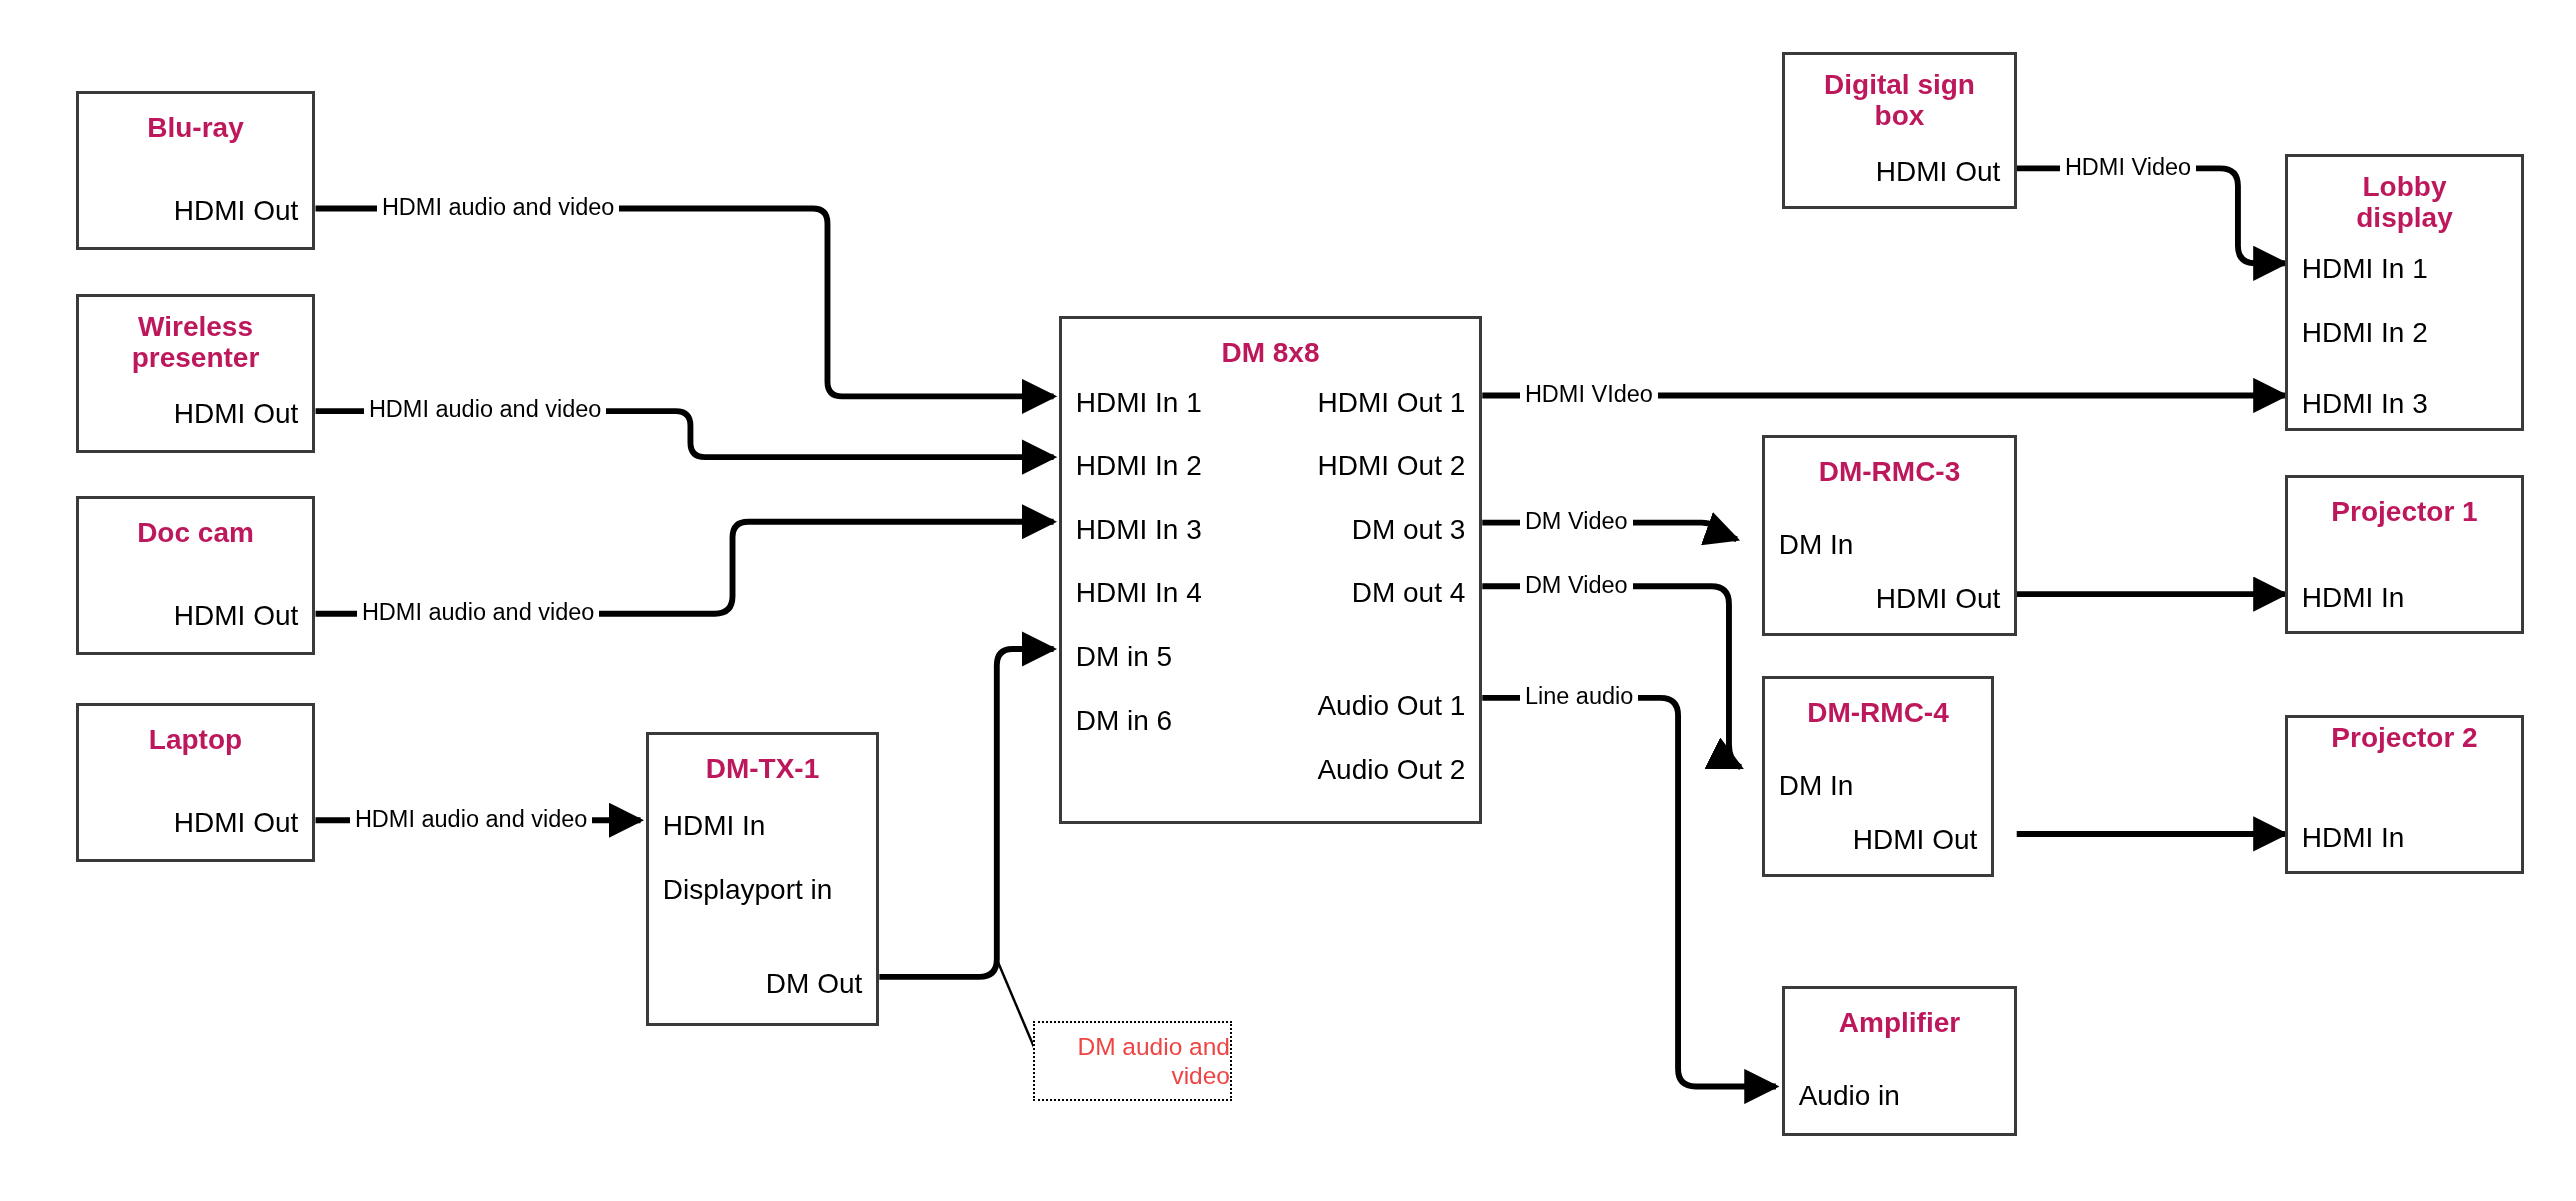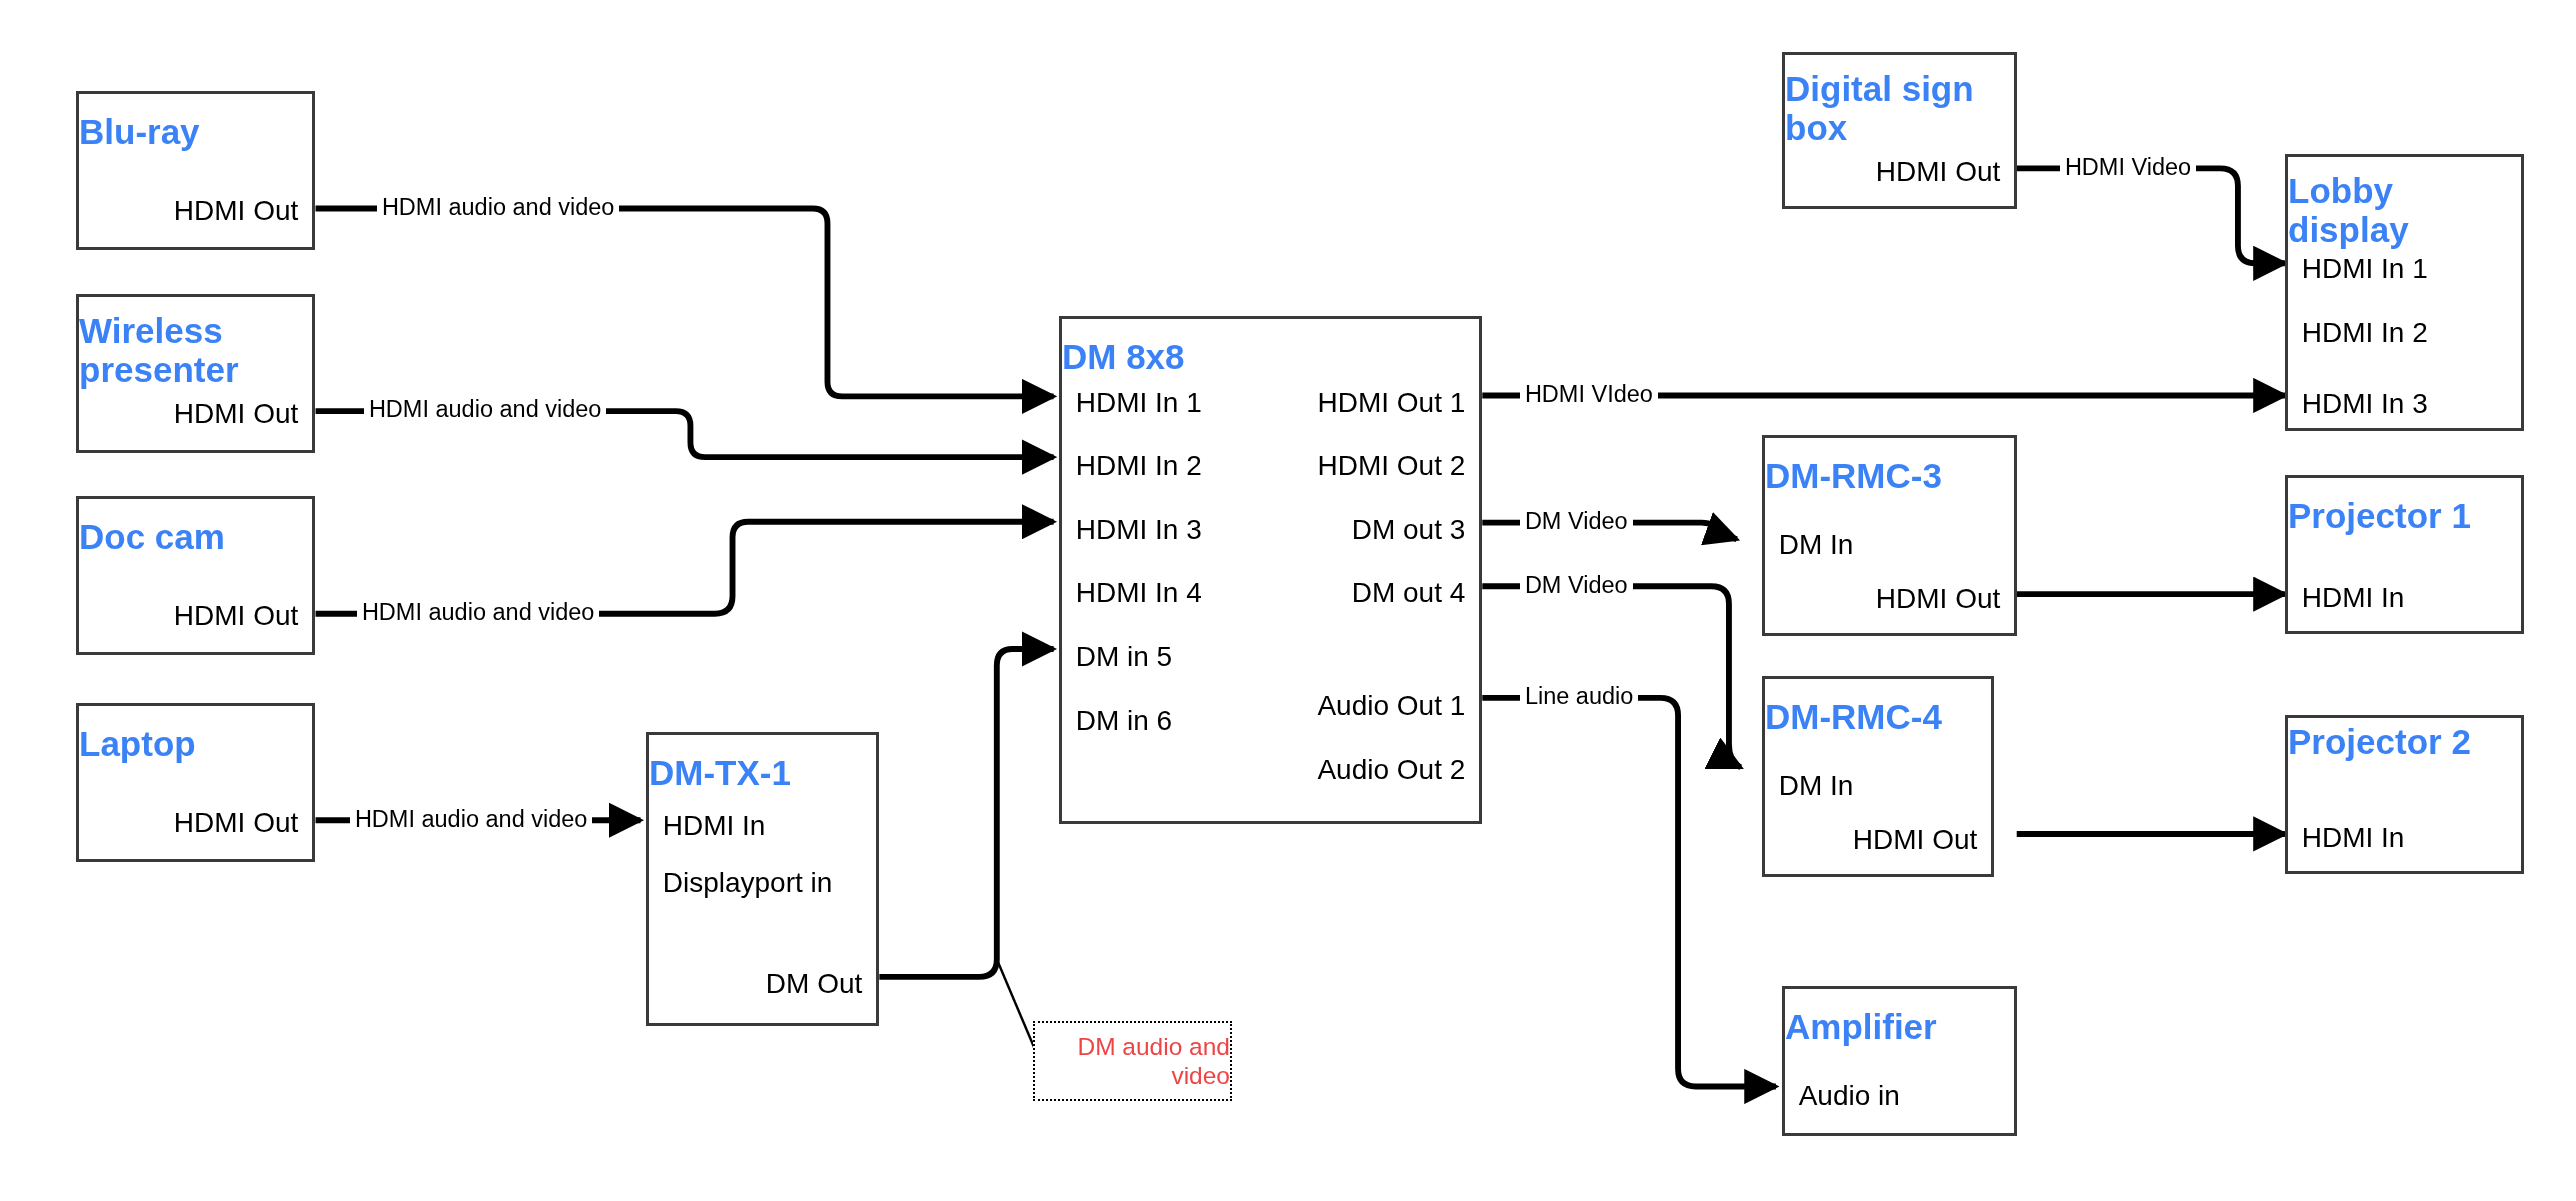--- a/index.html
+++ b/index.html
@@ -26,24 +26,24 @@
   .node {
     position: absolute;
     box-sizing: border-box;
     border: 3.9px solid #3a3a3a;
     background: #ffffff;
   }
   .node-title {
     position: absolute;
     left: 0;
     right: 0;
-    text-align: left;
+    text-align: center;
     font-weight: bold;
-    font-size: 35px;
-    color: #3b82f6;
+    font-size: 28px;
+    color: #be185d;
     line-height: 1.12;
   }
   .port {
     position: absolute;
     font-size: 28px;
     color: #000000;
     white-space: nowrap;
     line-height: 1;
   }
   .port.left  { text-align: center; }
@@ -127,21 +127,21 @@
   </div>
 
   <div class="node" style="left:76px; top:703px; width:239px; height:159px;">
     <div class="node-title" style="top:17.6px;">Laptop</div>
     <div class="port right" style="right:13.7px; top:103px;">HDMI Out</div>
   </div>
 
   <div class="node" style="left:646px; top:732px; width:233px; height:294px;">
     <div class="node-title" style="top:17.6px;">DM-TX-1</div>
     <div class="port left" style="left:13.7px; top:77px;">HDMI In</div>
-    <div class="port left" style="left:13.7px; top:134px;">Displayport in</div>
+    <div class="port left" style="left:13.7px; top:141px;">Displayport in</div>
     <div class="port right" style="right:13.7px; top:235px;">DM Out</div>
   </div>
 
   <div class="node" style="left:1059px; top:316px; width:423px; height:508px;">
     <div class="node-title" style="top:17.6px;">DM 8x8</div>
 
     <div class="port left" style="left:13.7px; top:70px;">HDMI In 1</div>
     <div class="port left" style="left:13.7px; top:133px;">HDMI In 2</div>
     <div class="port left" style="left:13.7px; top:197px;">HDMI In 3</div>
     <div class="port left" style="left:13.7px; top:260px;">HDMI In 4</div>

